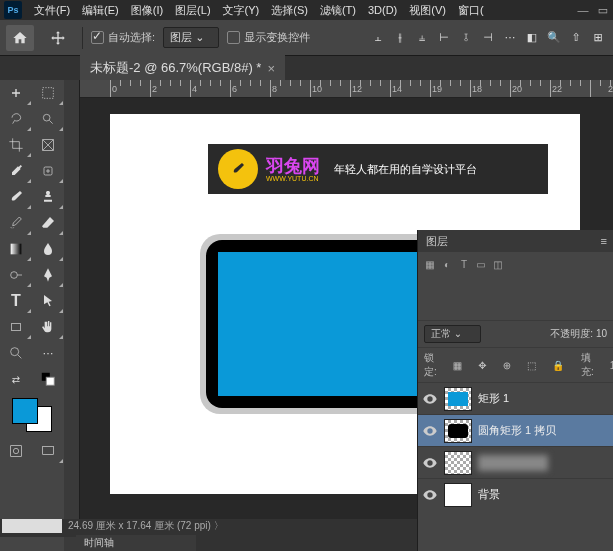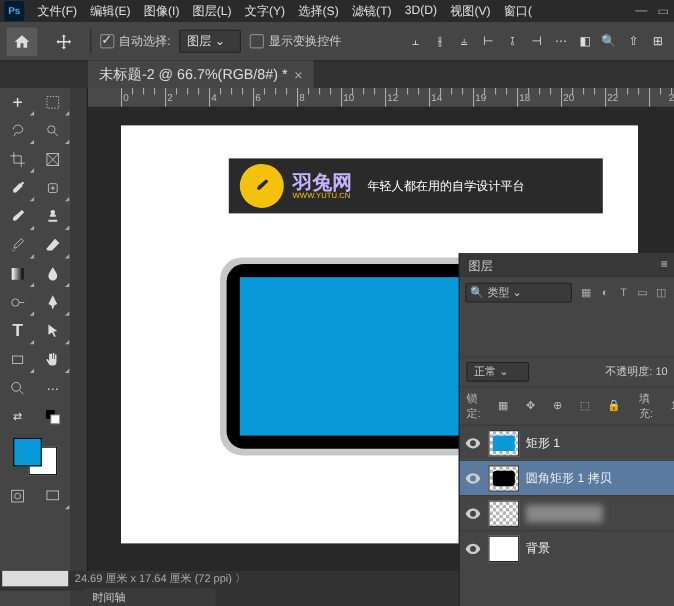--- a/index.html
+++ b/index.html
@@ -29,21 +29,21 @@
   .tool-row { display: flex; }
   .tool { width: 32px; height: 26px; display: flex; align-items: center; justify-content: center; color: #ddd; cursor: pointer; position: relative; }
   .tool-tri { position: absolute; bottom: 1px; right: 1px; width: 0; height: 0; border-right: 4px solid #aaa; border-top: 4px solid transparent; }
   .swatch-block { margin: 6px auto; width: 40px; height: 34px; position: relative; }
   .fg-swatch { position: absolute; top: 0; left: 0; width: 26px; height: 26px; background: #0a99d8; border: 1px solid #000; }
   .bg-swatch { position: absolute; bottom: 0; right: 0; width: 26px; height: 26px; background: #fff; border: 1px solid #000; }
   .canvas-zone { position: absolute; top: 98px; left: 80px; right: 0; bottom: 32px; background: #282828; overflow: hidden; }
   .canvas { position: absolute; top: 16px; left: 30px; width: 470px; height: 380px; background: #fff; }
   .watermark { position: absolute; top: 46px; left: 128px; width: 340px; height: 50px; background: #2a2a2a; display: flex; align-items: center; padding: 6px 10px; gap: 8px; z-index: 5; }
   .wm-circ { width: 40px; height: 40px; background: #f4c20d; border-radius: 50%; display: flex; align-items: center; justify-content: center; color: #2a2a2a; }
-  .wm-txt1 { color: #c4b5fd; font-size: 18px; font-weight: bold; line-height: 1; }
+  .wm-txt1 { color: #d946ef; font-size: 18px; font-weight: bold; line-height: 1; }
   .wm-sub { color: #f4c20d; font-size: 7px; }
   .wm-tag { color: #fff; font-size: 11px; margin-left: 6px; }
   .artwork { position: absolute; top: 120px; left: 90px; width: 320px; height: 180px; }
   .outer-rect { position: absolute; inset: 0; background: #c8c8c8; border-radius: 20px; }
   .black-rect { position: absolute; top: 6px; left: 6px; right: -40px; bottom: 6px; background: #000; border-radius: 16px; }
   .blue-rect { position: absolute; top: 18px; left: 18px; right: -40px; bottom: 18px; background: #0a99d8; }
   .status-bar { position: absolute; bottom: 14px; left: 0; right: 0; height: 18px; background: #323232; display: flex; align-items: flex-start; padding-left: 2px; }
   .status-val { background: #ddd; color: #222; width: 60px; height: 14px; }
   .status-txt { color: #aaa; font-size: 10px; margin-left: 6px; }
   .timeline-footer { position: absolute; bottom: 0; left: 76px; height: 16px; background: #3a3a3a; width: 120px; color: #ccc; font-size: 10px; padding: 1px 8px; }
@@ -422,21 +422,20 @@
   </div>
 </div>
 <div class="timeline-footer">时间轴</div>
 
 <div class="layers-panel">
   <div class="lp-tabs">
     <span>图层</span>
     <span style="margin-left:auto;margin-right:6px;cursor:pointer">≡</span>
   </div>
   <div class="lp-ctrl">
-    <div class="lp-search">🔍 <span>类型</span> ⌄</div>
     <div class="lp-filters">
       <div class="lp-filt">▦</div>
       <div class="lp-filt">◐</div>
       <div class="lp-filt">T</div>
       <div class="lp-filt">▭</div>
       <div class="lp-filt">◫</div>
     </div>
   </div>
   <div class="lp-row">
     <div class="lp-blend"><span>正常</span> ⌄</div>

